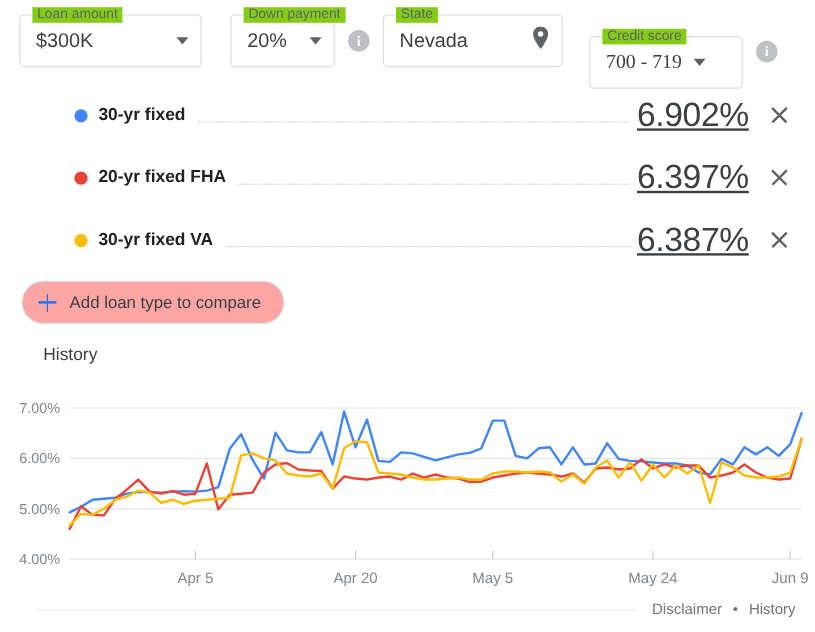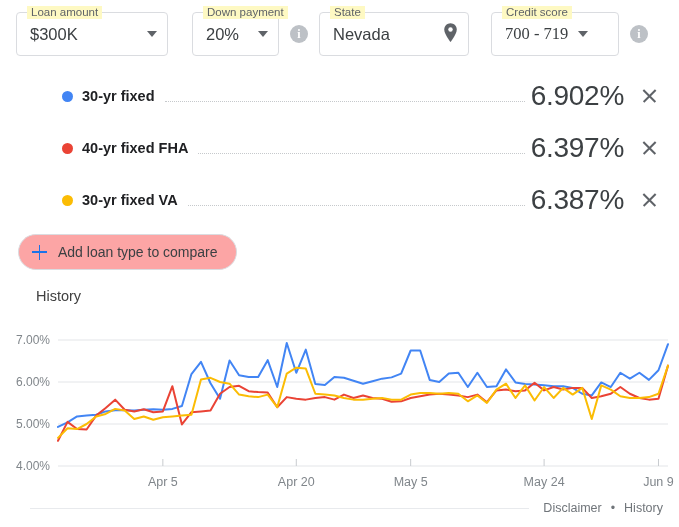--- a/index.html
+++ b/index.html
@@ -37,21 +37,21 @@
     box-sizing: border-box;
     display: flex;
     align-items: center;
     padding: 0 10px 0 13px;
     background: #fff;
   }
   .mdc-field .notch-label {
     position: absolute;
     top: -7px;
     left: 10px;
-    background: #fef9c3;
+    background: #84cc16;
     padding: 0 4px;
     font-size: 11.5px;
     color: #5f6368;
     line-height: 13px;
     white-space: nowrap;
   }
   .mdc-field .field-value {
     font-size: 16.5px;
     color: #3c4043;
     white-space: nowrap;
@@ -60,21 +60,21 @@
     width: 0; height: 0;
     border-left: 5.5px solid transparent;
     border-right: 5.5px solid transparent;
     border-top: 6px solid #5f6368;
     margin-left: auto;
     flex: none;
   }
   #field-loan   { width: 152px; }
   #field-down   { width: 87px; }
   #field-state  { width: 150px; }
-  #field-credit { width: 128px; }
+  #field-credit { width: 128px; margin-top: 18px; }
   #field-credit .caret { margin-left: 10px; }
   #field-credit .field-value { margin-right: 0; font-family: Liberation Serif, serif; }
 
   .pin-icon { margin-left: auto; flex: none; }
   .info-icon {
     width: 18px; height: 18px;
     border-radius: 50%;
     background: #bdc1c6;
     color: #fff;
     font-size: 12px;
@@ -118,20 +118,21 @@
     border-bottom: 1px dotted #c6c9cc;
     margin: 10px 6px 0 10px;
     height: 1px;
   }
   .rate-value {
     font-size: 28px;
     color: #3c4043;
     white-space: nowrap;
     flex: none;
     letter-spacing: -0.3px;
+    text-decoration: underline;
   }
   .rate-close {
     flex: none;
     width: 26px;
     height: 26px;
     margin-left: 13px;
     position: relative;
     cursor: pointer;
   }
   .rate-close::before, .rate-close::after {
@@ -277,21 +278,21 @@
   <div class="rate-row">
     <span class="rate-dot" style="background:#4285F4"></span>
     <span class="rate-name">30-yr fixed</span>
     <span class="rate-leader"></span>
     <span class="rate-value">6.902%</span>
     <span class="rate-close"></span>
   </div>
 
   <div class="rate-row">
     <span class="rate-dot" style="background:#EA4335"></span>
-    <span class="rate-name">40-yr fixed FHA</span>
+    <span class="rate-name">20-yr fixed FHA</span>
     <span class="rate-leader"></span>
     <span class="rate-value">6.397%</span>
     <span class="rate-close"></span>
   </div>
 
   <div class="rate-row">
     <span class="rate-dot" style="background:#FBBC04"></span>
     <span class="rate-name">30-yr fixed VA</span>
     <span class="rate-leader"></span>
     <span class="rate-value">6.387%</span>

